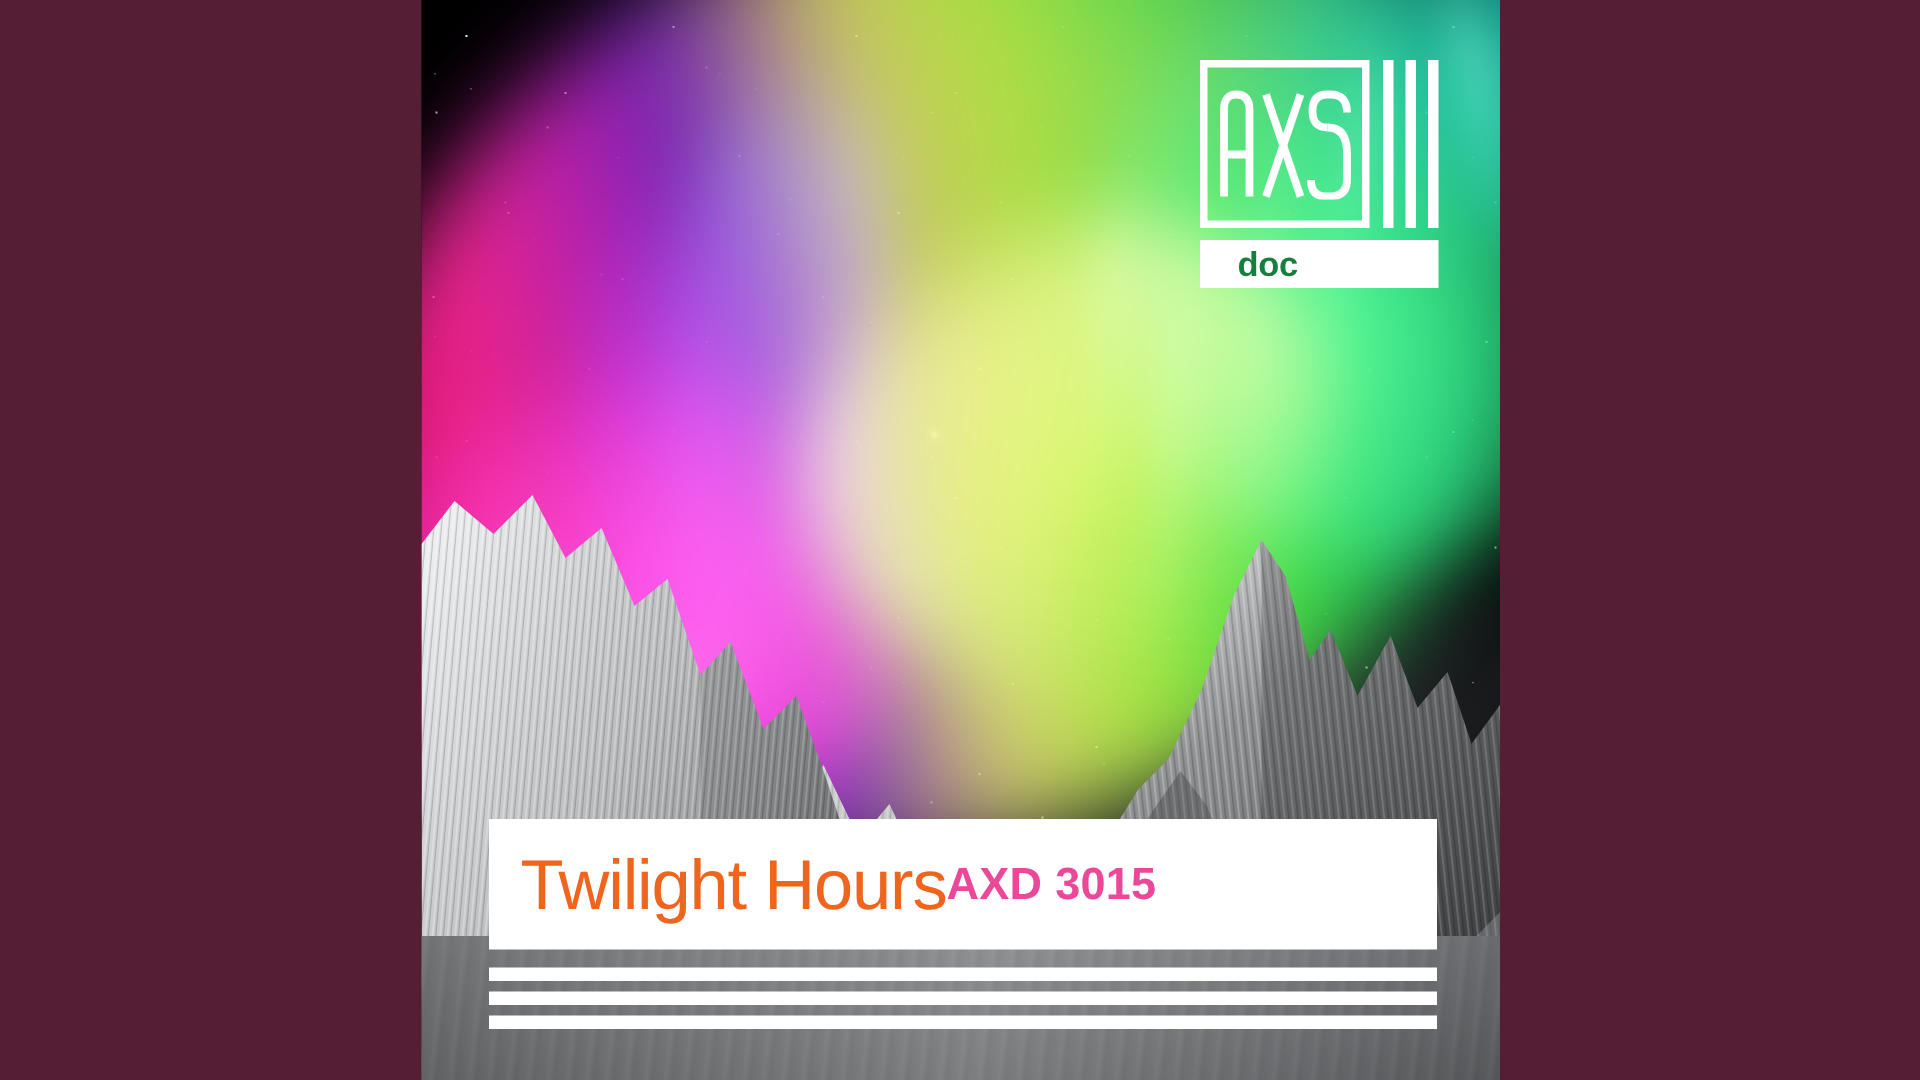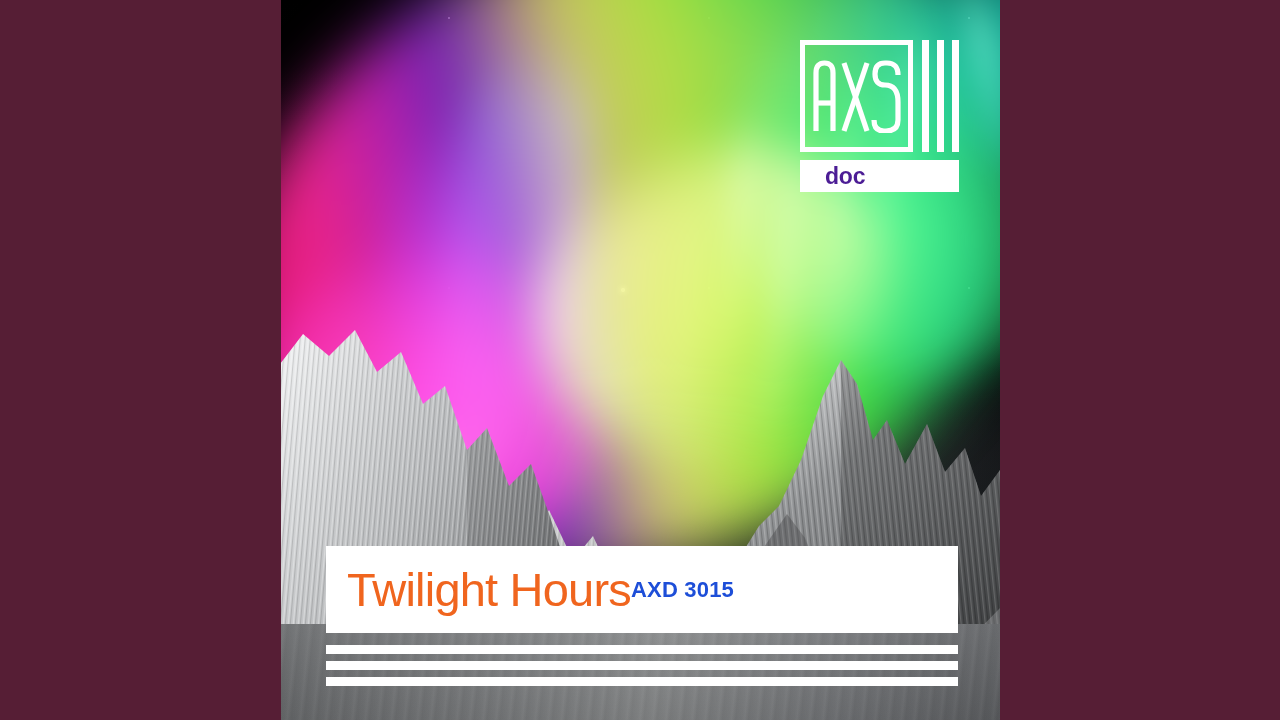--- a/index.html
+++ b/index.html
@@ -310,26 +310,27 @@
   }
   .doc-box {
     margin-top: 8px;
     width: 159px;
     height: 32px;
     background: #ffffff;
     display: flex;
     align-items: center;
   }
   .doc-box span {
-    color: #4c1d95;
+    color: #15803d;
     font-weight: 700;
     font-size: 23px;
     letter-spacing: -0.2px;
-    padding-left: 25px;
+    padding-left: 13px;
     line-height: 1;
+    margin-left: 12px;
   }
 
   
   #title-panel {
     position: absolute;
     left: 45px;            
     top: 546px;
     width: 632px;          
     height: 87px;
     background: #ffffff;
@@ -341,22 +342,22 @@
   }
   #album-title {
     color: #F0651E;
     font-size: 47px;
     font-weight: 400;
     letter-spacing: -0.8px;
     line-height: 1;
     white-space: nowrap;
   }
   #catalog-number {
-    color: #1d4ed8;
-    font-size: 22px;
+    color: #ec4899;
+    font-size: 30px;
     font-weight: 700;
     letter-spacing: 0.2px;
     line-height: 1;
     white-space: nowrap;
   }
 
   
   .rule-bar {
     position: absolute;
     left: 45px;

